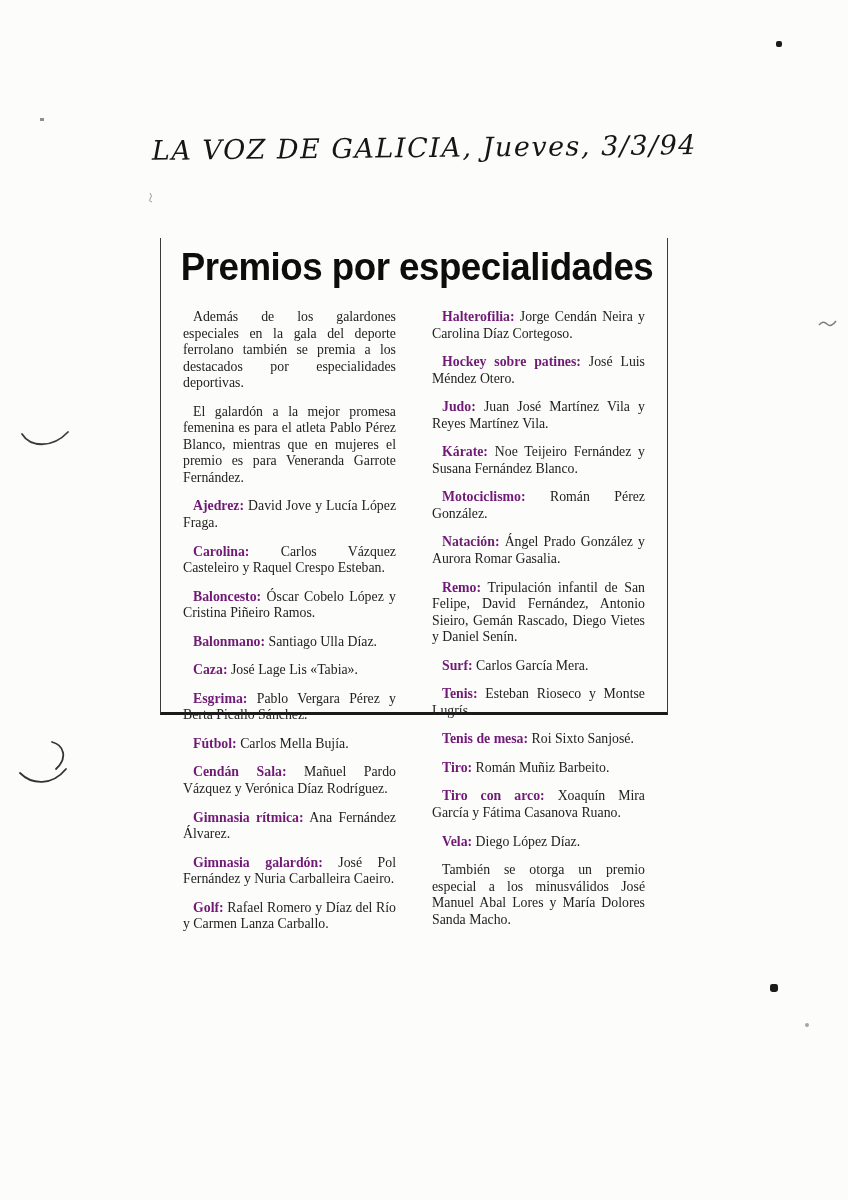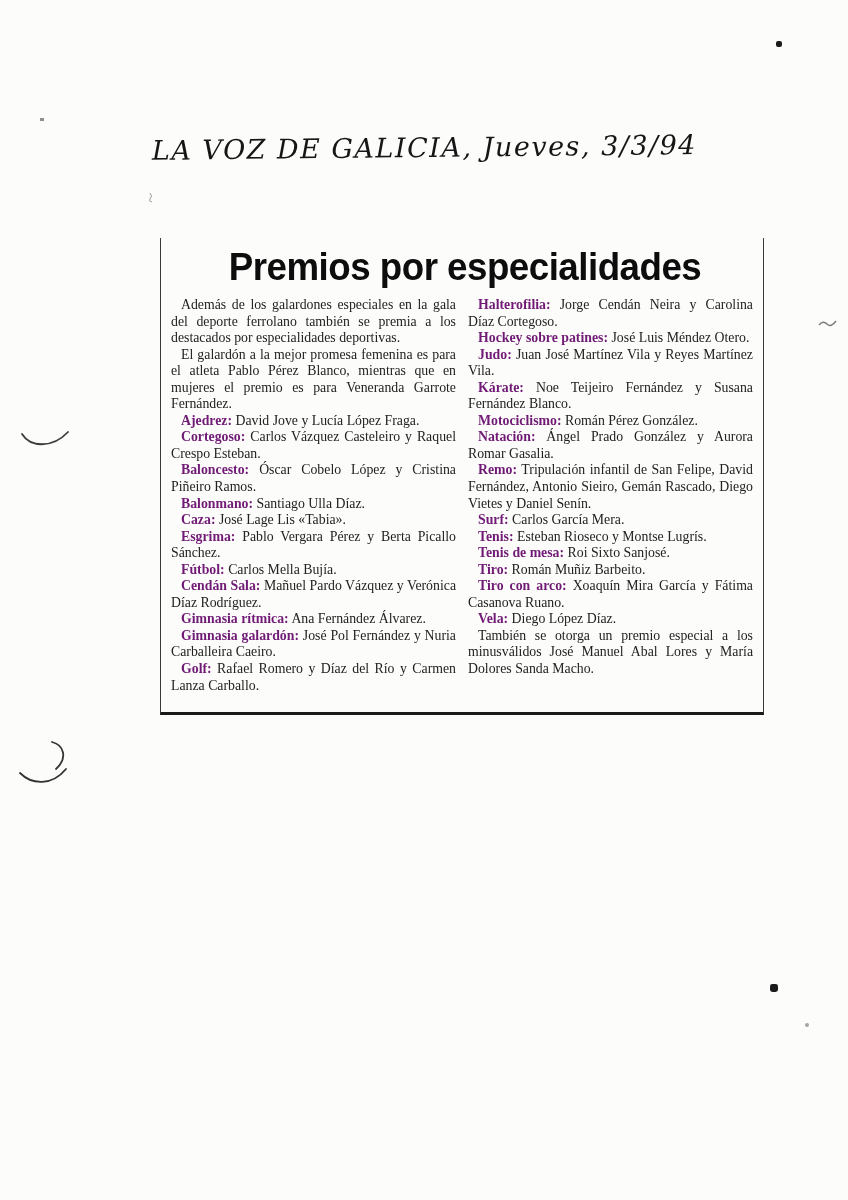--- a/index.html
+++ b/index.html
@@ -20,21 +20,21 @@
     font-size:27px;
     letter-spacing:1.5px;
     color:#161616;
     white-space:nowrap;
     transform:rotate(-0.6deg);
   }
   
   .clipping {
     position:absolute;
     left:160px; top:238px;
-    width:604px; height:477px;
+    width:508px; height:477px;
     box-sizing:border-box;
     border-left:1px solid #3a3a3a;
     border-right:1px solid #3a3a3a;
     border-bottom:3px solid #1a1a1a;
   }
   .title {
     margin:8px 8px 9px 14px;
     text-align:center;
     font-family:"Liberation Sans", sans-serif;
     font-weight:700;
@@ -49,21 +49,21 @@
     gap:12px;
     padding:0 10px 0 10px;
   }
   .col {
     flex:1 1 0;
     font-size:13.8px;
     line-height:16.55px;
     text-align:justify;
     color:#222221;
   }
-  .col p { margin:0; text-indent:10px; }
+  .col p { margin:12px; text-indent:10px; }
   .col strong { font-weight:700; color:#701a75; }
   
   .mark { position:absolute; }
   .dot  { position:absolute; background:#1b1b1b; }
 </style>
 </head>
 <body>
 
 <div class="page">
 
@@ -73,21 +73,21 @@
     <path d="M4,3 q3,3 0,6 q-2,2 2,3" stroke="#9a9a9a" stroke-width="1" fill="none"></path>
   </svg>
 
   <div class="clipping">
     <h1 class="title">Premios por especialidades</h1>
     <div class="columns">
       <div class="col" id="col-left">
           <p>Además de los galardones especiales en la gala del deporte ferrolano también se premia a los destacados por especialidades deportivas.</p>
           <p>El galardón a la mejor promesa femenina es para el atleta Pablo Pérez Blanco, mientras que en mujeres el premio es para Veneranda Garrote Fernández.</p>
           <p><strong>Ajedrez:</strong> David Jove y Lucía López Fraga.</p>
-          <p><strong>Cortegoso:</strong> Carlos Vázquez Casteleiro y Raquel Crespo Esteban.</p>
+          <p><strong>Carolina:</strong> Carlos Vázquez Casteleiro y Raquel Crespo Esteban.</p>
           <p><strong>Baloncesto:</strong> Óscar Cobelo López y Cristina Piñeiro Ramos.</p>
           <p><strong>Balonmano:</strong> Santiago Ulla Díaz.</p>
           <p><strong>Caza:</strong> José Lage Lis «Tabia».</p>
           <p><strong>Esgrima:</strong> Pablo Vergara Pérez y Berta Picallo Sánchez.</p>
           <p><strong>Fútbol:</strong> Carlos Mella Bujía.</p>
           <p><strong>Cendán Sala:</strong> Mañuel Pardo Vázquez y Verónica Díaz Rodríguez.</p>
           <p><strong>Gimnasia rítmica:</strong> Ana Fernández Álvarez.</p>
           <p><strong>Gimnasia galardón:</strong> José Pol Fernández y Nuria Carballeira Caeiro.</p>
           <p><strong>Golf:</strong> Rafael Romero y Díaz del Río y Carmen Lanza Carballo.</p>
         </div>

